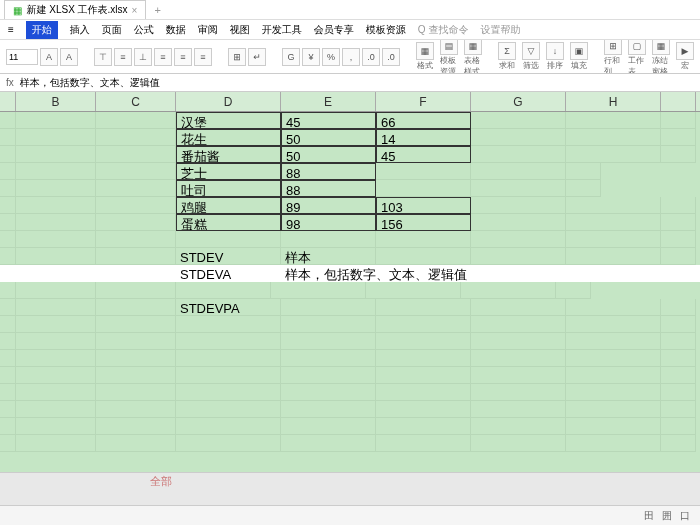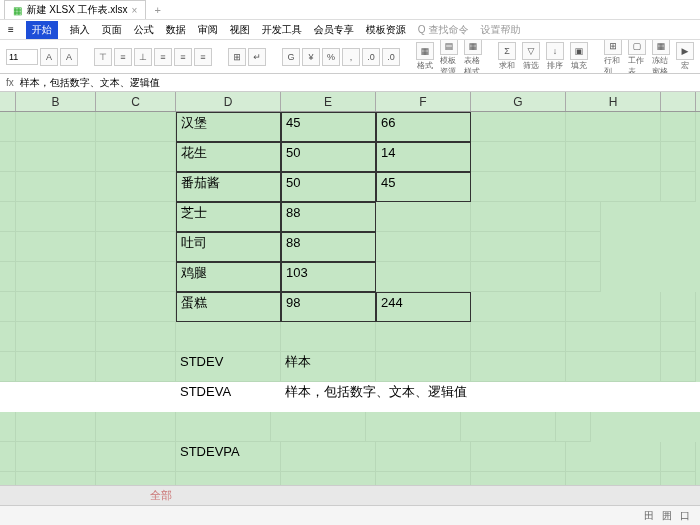--- a/index.html
+++ b/index.html
@@ -16,29 +16,29 @@
 .tb-sep{width:1px;height:20px;background:#ddd;margin:0 2px}
 .tb-font{width:32px;height:16px;border:1px solid #ccc;font-size:9px;padding:0 2px}
 .tb-label{font-size:8px;color:#666}
 .formulabar{background:#fff;height:18px;display:flex;align-items:center;gap:6px;padding:0 6px;border-bottom:1px solid #ccc;font-size:10px}
 .fx{color:#666;}
 .sheet{display:flex;height:413px;background:#c5e6c5}
 .grid{flex:1;position:relative;overflow:hidden}
 .colheads{display:flex;height:20px;background:#d5ecd5;border-bottom:1px solid #999;position:sticky;top:0}
 .ch{border-right:1px solid #aaa;text-align:center;line-height:20px;font-size:12px;color:#333}
 .rows{}
-.row{display:flex;height:30px}
+.row{display:flex;height:17px}
 .cell{border-right:1px solid #b8d8b8;border-bottom:1px solid #b8d8b8;padding:0 4px;line-height:19px;overflow:hidden;white-space:nowrap;font-size:13px}
 .bordered{border:1px solid #333!important;background:#c5e6c5}
 .num{text-align:left}
 .active-col{background:#d0ead0}
 .highlight-row{background:#fff}
 .highlight-row .cell{background:#fff;border-bottom:1px solid #fff;border-right:1px solid #fff}
 .statusbar{position:absolute;bottom:0;left:0;right:0;height:20px;background:#f5f5f5;border-top:1px solid #ccc;display:flex;align-items:center;justify-content:flex-end;gap:8px;padding:0 10px;font-size:10px;color:#666}
-.sheet-tabs{position:absolute;bottom:20px;left:0;right:0;height:20px;background:#e8e8e8;border-top:1px solid #ccc;display:flex;align-items:center;padding:9px 150px;font-size:11px;color:#c77}
+.sheet-tabs{position:absolute;bottom:20px;left:0;right:0;height:20px;background:#e8e8e8;border-top:1px solid #ccc;display:flex;align-items:flex-end;padding:16px 150px;font-size:11px;color:#c77}
 .cA{width:16px}.cB{width:80px}.cC{width:80px}.cD{width:105px}.cE{width:95px}.cF{width:95px}.cG{width:95px}.cH{width:95px}.cI{width:35px}
 </style>
 </head>
 <body>
 
 <div class="titlebar">
   <div class="tab">
     <span style="color:#2a2">▦</span>
     <span>新建 XLSX 工作表.xlsx</span>
     <span class="tab-close">×</span>
@@ -210,32 +210,33 @@
           <div class="cell cE bordered num">88</div>
           <div class="cell cG"></div>
           <div class="cell cH"></div>
           <div class="cell cI"></div>
         </div>
         <div class="row">
           <div class="cell cA"></div>
           <div class="cell cB"></div>
           <div class="cell cC"></div>
           <div class="cell cD bordered">鸡腿</div>
+          <div class="cell cE bordered num">89</div>
           <div class="cell cF bordered num">103</div>
           <div class="cell cG"></div>
           <div class="cell cH"></div>
           <div class="cell cI"></div>
         </div>
         <div class="row">
           <div class="cell cA"></div>
           <div class="cell cB"></div>
           <div class="cell cC"></div>
           <div class="cell cD bordered">蛋糕</div>
           <div class="cell cE bordered num">98</div>
-          <div class="cell cF bordered num">244</div>
+          <div class="cell cF bordered num">156</div>
           <div class="cell cG"></div>
           <div class="cell cH"></div>
           <div class="cell cI"></div>
         </div>
         <div class="row">
           <div class="cell cA"></div>
           <div class="cell cB"></div>
           <div class="cell cC"></div>
           <div class="cell cD"></div>
           <div class="cell cE"></div>

